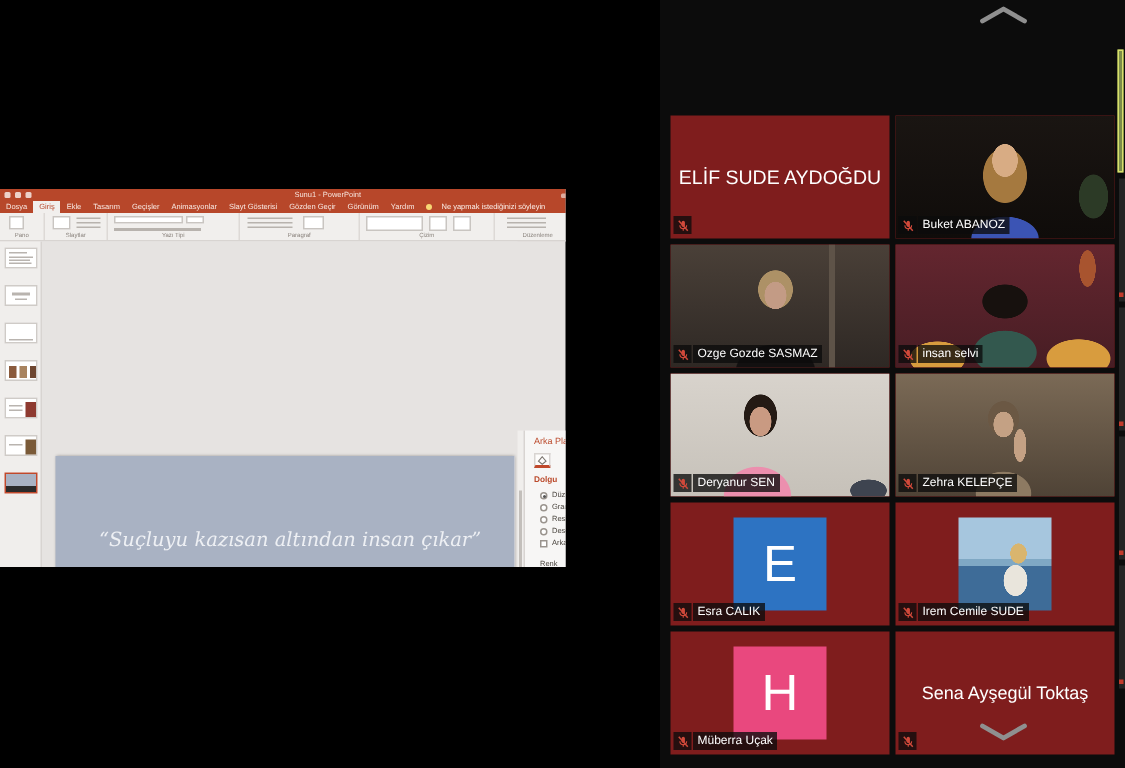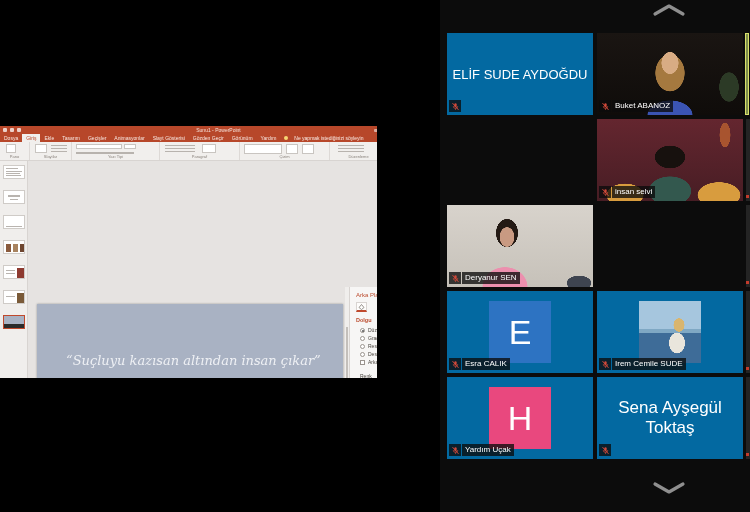--- a/index.html
+++ b/index.html
@@ -54,21 +54,21 @@
   .opt{position:absolute;left:10px;display:flex;align-items:center;gap:3px;font-size:5px;color:#4a453f;}
   .radio{width:5px;height:5px;border:1px solid #9a948e;border-radius:50%;background:#fff;position:relative;}
   .radio-on:after{content:"";position:absolute;left:1px;top:1px;width:2px;height:2px;border-radius:50%;background:#555;}
   .chk{width:5px;height:5px;border:1px solid #9a948e;background:#fff;}
   .prow{position:absolute;left:10px;font-size:5px;color:#4a453f;}
   .pbtn{position:absolute;height:9px;background:#fdfcfb;border:1px solid #c9c5c1;font-size:4.5px;
         color:#5a544e;text-align:center;line-height:8px;}
   .pane-scroll{position:absolute;right:1px;top:14px;width:3px;height:46px;background:#c8c5c2;}
 
   
-  .tile{position:absolute;width:146px;height:82px;background:#0369a1;overflow:hidden;}
+  .tile{position:absolute;width:146px;height:82px;background:#7f1d1d;overflow:hidden;margin-top:44px;}
   .vid{position:absolute;left:0;top:0;width:146px;height:82px;}
   .center-name{position:absolute;left:0;right:0;top:50%;transform:translateY(-50%);
                text-align:center;color:#fff;}
   .badge{position:absolute;left:2px;bottom:3px;display:flex;gap:1px;align-items:flex-start;}
   .micbox{width:12px;height:12px;background:rgba(12,12,12,.78);display:flex;align-items:center;justify-content:center;}
   .namebox{background:rgba(12,12,12,.78);color:#fff;font-size:8px;line-height:12px;padding:0 3px;white-space:nowrap;}
   .sq{position:absolute;left:42px;top:10px;width:62px;height:62px;display:flex;align-items:center;justify-content:center;}
   .sq span{font-size:34px;color:#fff;}
   .photo{position:absolute;left:42px;top:10px;width:62px;height:62px;}
   .sliver{position:absolute;width:4px;background:#242424;overflow:hidden;}
@@ -304,20 +304,34 @@
             <path d="M12 3a3 3 0 0 1 3 3v5a3 3 0 0 1-6 0V6a3 3 0 0 1 3-3z" fill="#d0493a"></path>
             <path d="M6 11a6 6 0 0 0 12 0" stroke="#d0493a" fill="none" stroke-width="2"></path>
             <line x1="12" y1="17" x2="12" y2="21" stroke="#d0493a" stroke-width="2"></line>
             <line x1="4" y1="3" x2="20" y2="21" stroke="#d0493a" stroke-width="2.6"></line>
           </svg>
       </span>
       <span class="namebox">Buket ABANOZ</span>
     </div>
   </div>
 
+  <div class="tile" style="left:447px;top:119px;">
+    <div class="vid v-ozge"></div>
+    <div class="badge">
+      <span class="micbox">
+        <svg width="9" height="9" viewBox="0 0 24 24">
+            <path d="M12 3a3 3 0 0 1 3 3v5a3 3 0 0 1-6 0V6a3 3 0 0 1 3-3z" fill="#d0493a"></path>
+            <path d="M6 11a6 6 0 0 0 12 0" stroke="#d0493a" fill="none" stroke-width="2"></path>
+            <line x1="12" y1="17" x2="12" y2="21" stroke="#d0493a" stroke-width="2"></line>
+            <line x1="4" y1="3" x2="20" y2="21" stroke="#d0493a" stroke-width="2.6"></line>
+          </svg>
+      </span>
+      <span class="namebox">Ozge Gozde SASMAZ</span>
+    </div>
+  </div>
   <div class="tile" style="left:597px;top:119px;">
     <div class="vid v-buse"></div>
     <div class="badge">
       <span class="micbox">
         <svg width="9" height="9" viewBox="0 0 24 24">
             <path d="M12 3a3 3 0 0 1 3 3v5a3 3 0 0 1-6 0V6a3 3 0 0 1 3-3z" fill="#d0493a"></path>
             <path d="M6 11a6 6 0 0 0 12 0" stroke="#d0493a" fill="none" stroke-width="2"></path>
             <line x1="12" y1="17" x2="12" y2="21" stroke="#d0493a" stroke-width="2"></line>
             <line x1="4" y1="3" x2="20" y2="21" stroke="#d0493a" stroke-width="2.6"></line>
           </svg>
@@ -331,20 +345,34 @@
     <div class="badge">
       <span class="micbox">
         <svg width="9" height="9" viewBox="0 0 24 24">
             <path d="M12 3a3 3 0 0 1 3 3v5a3 3 0 0 1-6 0V6a3 3 0 0 1 3-3z" fill="#d0493a"></path>
             <path d="M6 11a6 6 0 0 0 12 0" stroke="#d0493a" fill="none" stroke-width="2"></path>
             <line x1="12" y1="17" x2="12" y2="21" stroke="#d0493a" stroke-width="2"></line>
             <line x1="4" y1="3" x2="20" y2="21" stroke="#d0493a" stroke-width="2.6"></line>
           </svg>
       </span>
       <span class="namebox">Deryanur SEN</span>
+    </div>
+  </div>
+  <div class="tile" style="left:597px;top:205px;">
+    <div class="vid v-zehra"></div>
+    <div class="badge">
+      <span class="micbox">
+        <svg width="9" height="9" viewBox="0 0 24 24">
+            <path d="M12 3a3 3 0 0 1 3 3v5a3 3 0 0 1-6 0V6a3 3 0 0 1 3-3z" fill="#d0493a"></path>
+            <path d="M6 11a6 6 0 0 0 12 0" stroke="#d0493a" fill="none" stroke-width="2"></path>
+            <line x1="12" y1="17" x2="12" y2="21" stroke="#d0493a" stroke-width="2"></line>
+            <line x1="4" y1="3" x2="20" y2="21" stroke="#d0493a" stroke-width="2.6"></line>
+          </svg>
+      </span>
+      <span class="namebox">Zehra KELEPÇE</span>
     </div>
   </div>
 
   <div class="tile" style="left:447px;top:291px;">
     <div class="sq" style="background: rgb(45, 115, 194);">
       <span>E</span>
     </div>
     <div class="badge">
       <span class="micbox">
         <svg width="9" height="9" viewBox="0 0 24 24">
@@ -378,25 +406,25 @@
     </div>
     <div class="badge">
       <span class="micbox">
         <svg width="9" height="9" viewBox="0 0 24 24">
             <path d="M12 3a3 3 0 0 1 3 3v5a3 3 0 0 1-6 0V6a3 3 0 0 1 3-3z" fill="#d0493a"></path>
             <path d="M6 11a6 6 0 0 0 12 0" stroke="#d0493a" fill="none" stroke-width="2"></path>
             <line x1="12" y1="17" x2="12" y2="21" stroke="#d0493a" stroke-width="2"></line>
             <line x1="4" y1="3" x2="20" y2="21" stroke="#d0493a" stroke-width="2.6"></line>
           </svg>
       </span>
-      <span class="namebox">Yardım Uçak</span>
+      <span class="namebox">Müberra Uçak</span>
     </div>
   </div>
   <div class="tile" style="left:597px;top:377px;">
-    <div class="center-name" style="font-size:17px;">Sena Ayşegül Toktaş</div>
+    <div class="center-name" style="font-size:12px;">Sena Ayşegül Toktaş</div>
     <div class="badge">
         <span class="micbox">
       <svg width="9" height="9" viewBox="0 0 24 24">
             <path d="M12 3a3 3 0 0 1 3 3v5a3 3 0 0 1-6 0V6a3 3 0 0 1 3-3z" fill="#d0493a"></path>
             <path d="M6 11a6 6 0 0 0 12 0" stroke="#d0493a" fill="none" stroke-width="2"></path>
             <line x1="12" y1="17" x2="12" y2="21" stroke="#d0493a" stroke-width="2"></line>
             <line x1="4" y1="3" x2="20" y2="21" stroke="#d0493a" stroke-width="2.6"></line>
           </svg>
     </span>
       </div>

